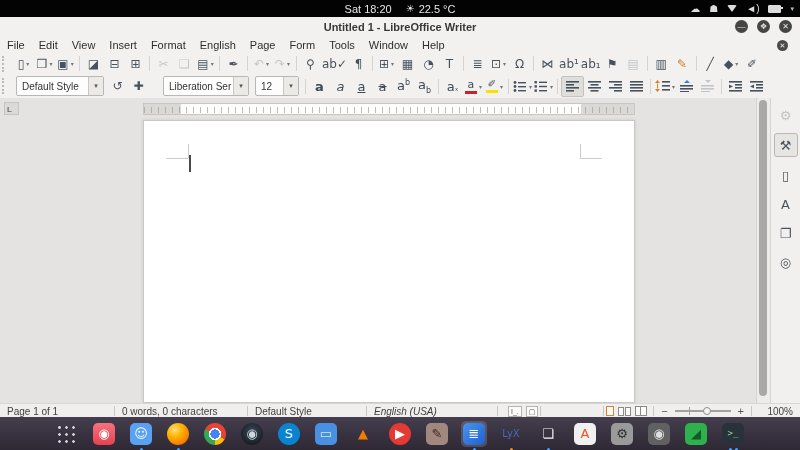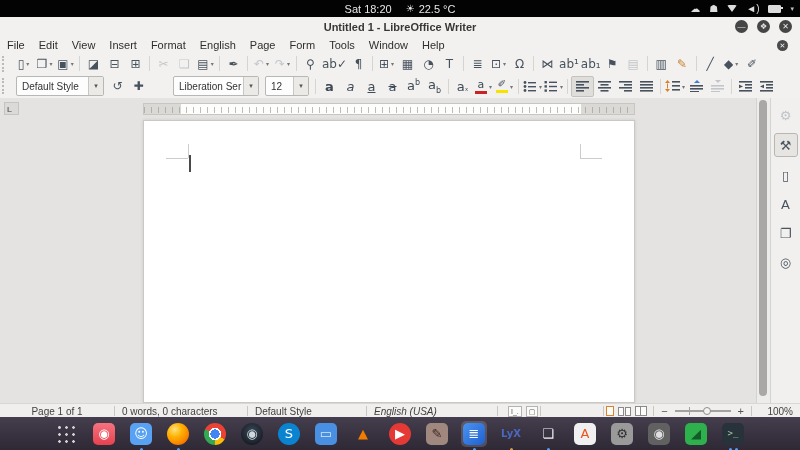--- a/index.html
+++ b/index.html
@@ -307,21 +307,21 @@
     <span class="combo" style="width:86px;">
       <span class="cval" style="flex:1;">Default Style</span>
       <span class="cbtn">▾</span>
     </span>
     <span class="tbtn">
         <b class="g" style="font-weight:normal;">↺</b>
       </span>
     <span class="tbtn">
         <b class="g" style="font-weight:normal;">✚</b>
       </span>
-    <span class="combo" style="width:84px;margin-left:24px;">
+    <span class="combo" style="width:84px;margin-left:14px;">
       <span class="cval" style="flex:1;">Liberation Ser</span>
       <span class="cbtn">▾</span>
     </span>
     <span class="combo" style="width:42px;">
       <span class="cval" style="flex:1;">12</span>
       <span class="cbtn">▾</span>
     </span>
     <span class="tsep"></span>
     <span class="tbtn b-bold">
         <span class="ltr">a</span>
@@ -522,21 +522,21 @@
         <span class="sbtn">
           <b class="g" style="font-weight:normal;font-style:normal;">❐</b>
         </span>
         <span class="sbtn">
           <b class="g" style="font-weight:normal;font-style:normal;">◎</b>
         </span>
       </div>
   </div>
 
   <div class="statusbar">
-    <span class="sseg" style="width:100px;text-align:center;">Page 1 of 1</span>
+    <span class="sseg" style="width:100px;">Page 1 of 1</span>
     <span class="sdiv"></span>
     <span class="sseg" style="width:118px;">0 words, 0 characters</span>
     <span class="sdiv"></span>
     <span class="sseg" style="width:104px;">Default Style</span>
     <span class="sdiv"></span>
     <span class="sseg" style="width:116px;text-align:left;font-style:italic;">English (USA)</span>
     <span class="sdiv"></span>
     <span style="width:8px;"></span>
     <span class="sbox">I_.</span>
     <span class="sbox">▢</span>
@@ -613,21 +613,21 @@
         <span class="dicon" style="font-weight: normal; font-style: normal; background: rgb(161, 136, 127); color: rgb(62, 39, 35);">✎</span>
         <span class="dots"></span>
       </div>
       <div class="dock-item active">
         <span class="dicon" style="font-weight: normal; font-style: normal; background: linear-gradient(135deg, rgb(74, 148, 240), rgb(31, 95, 208)); color: rgb(255, 255, 255);">≣</span>
         <span class="dots">
           <b></b>
         </span>
       </div>
       <div class="dock-item">
-        <span class="dicon text" style="font-weight: bold; font-style: normal; background: transparent; color: rgb(74, 105, 189); text-align: center;">LyX</span>
+        <span class="dicon text" style="font-weight: normal; font-style: normal; background: transparent; color: rgb(74, 105, 189); text-align: center;">LyX</span>
         <span class="dots">
           <b style="background: rgb(232, 152, 58);"></b>
         </span>
       </div>
       <div class="dock-item">
         <span class="dicon" style="font-weight: normal; font-style: normal; background: transparent; color: rgb(236, 239, 241);">❏</span>
         <span class="dots">
           <b></b>
         </span>
       </div>

